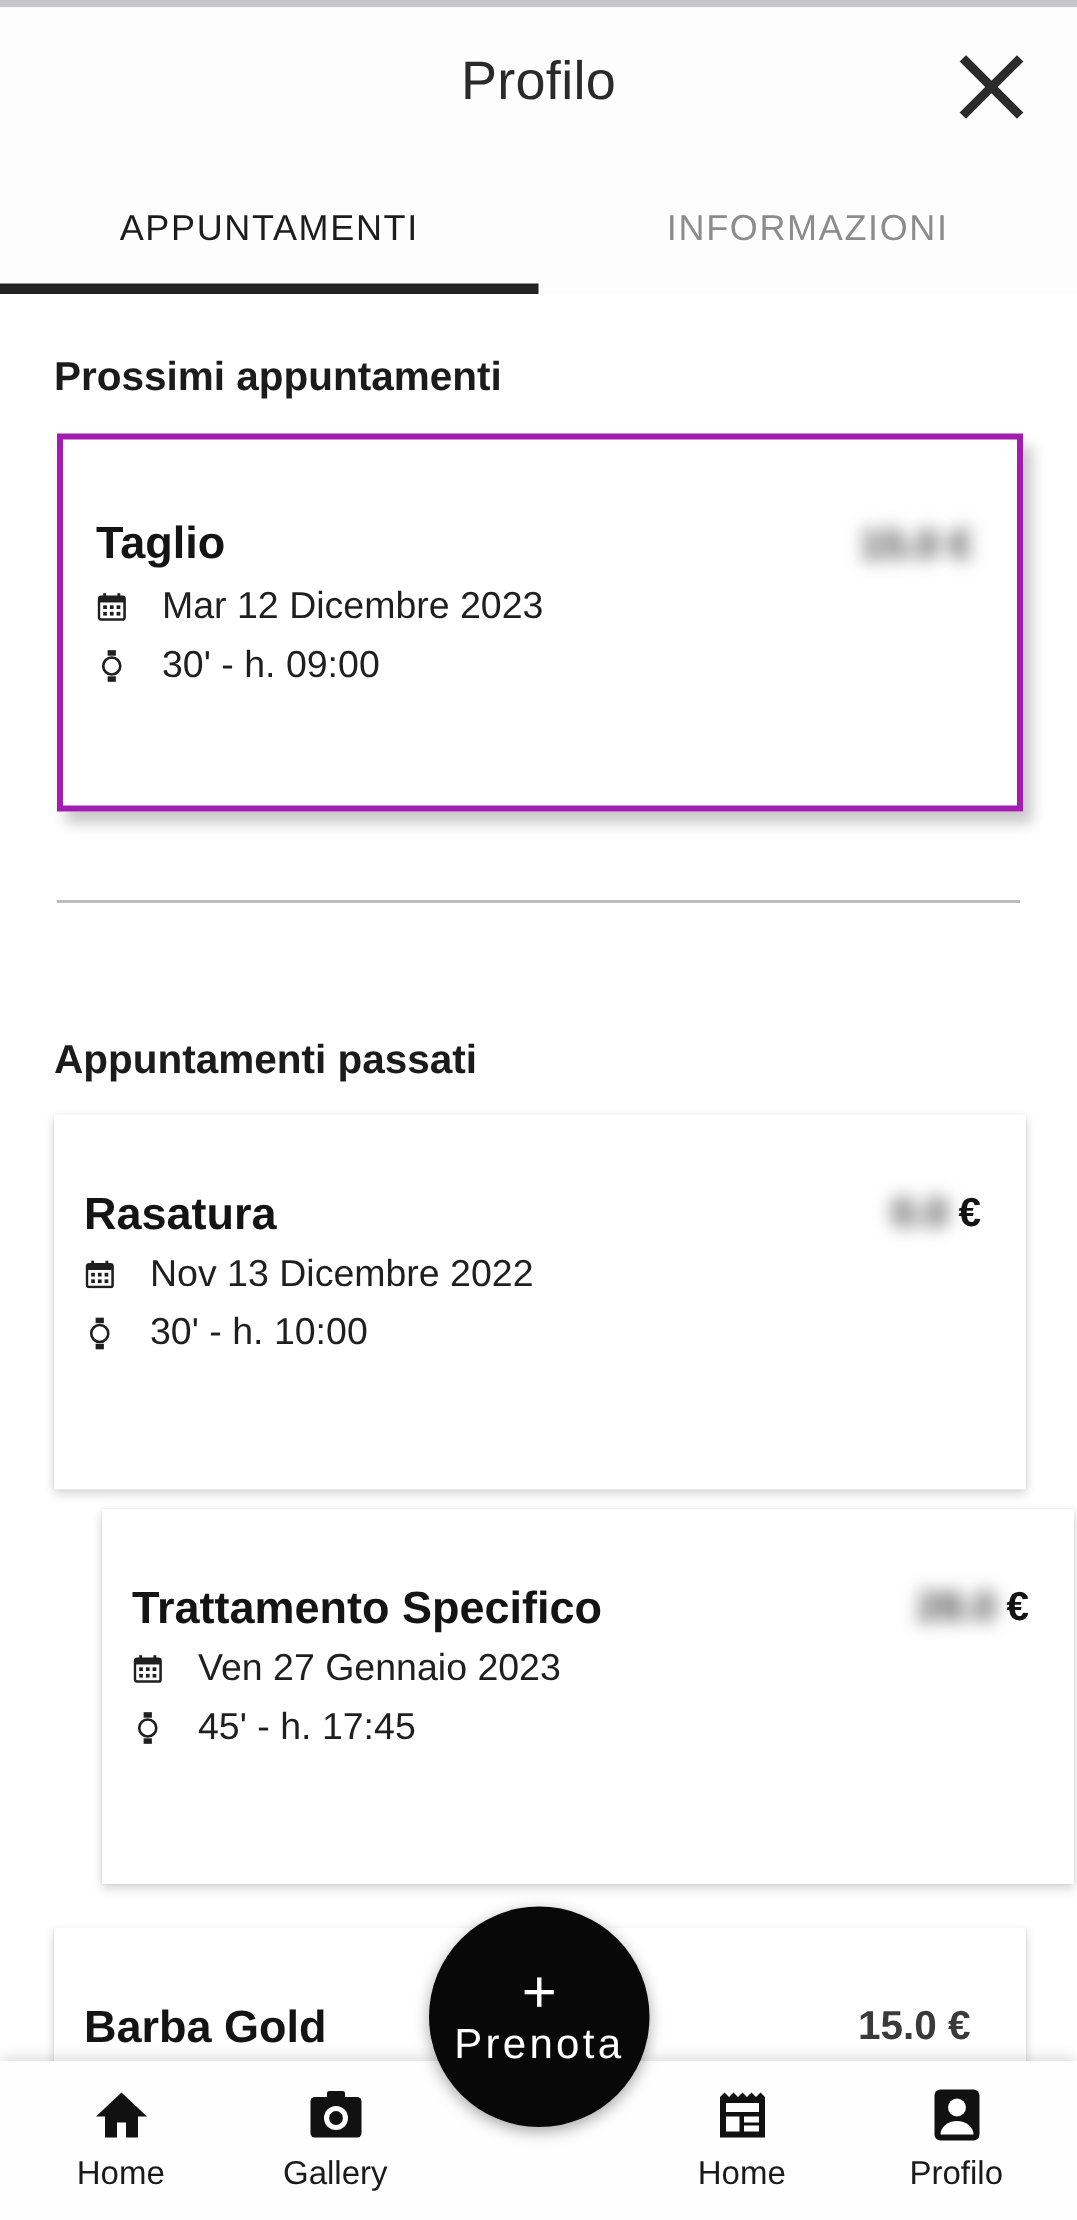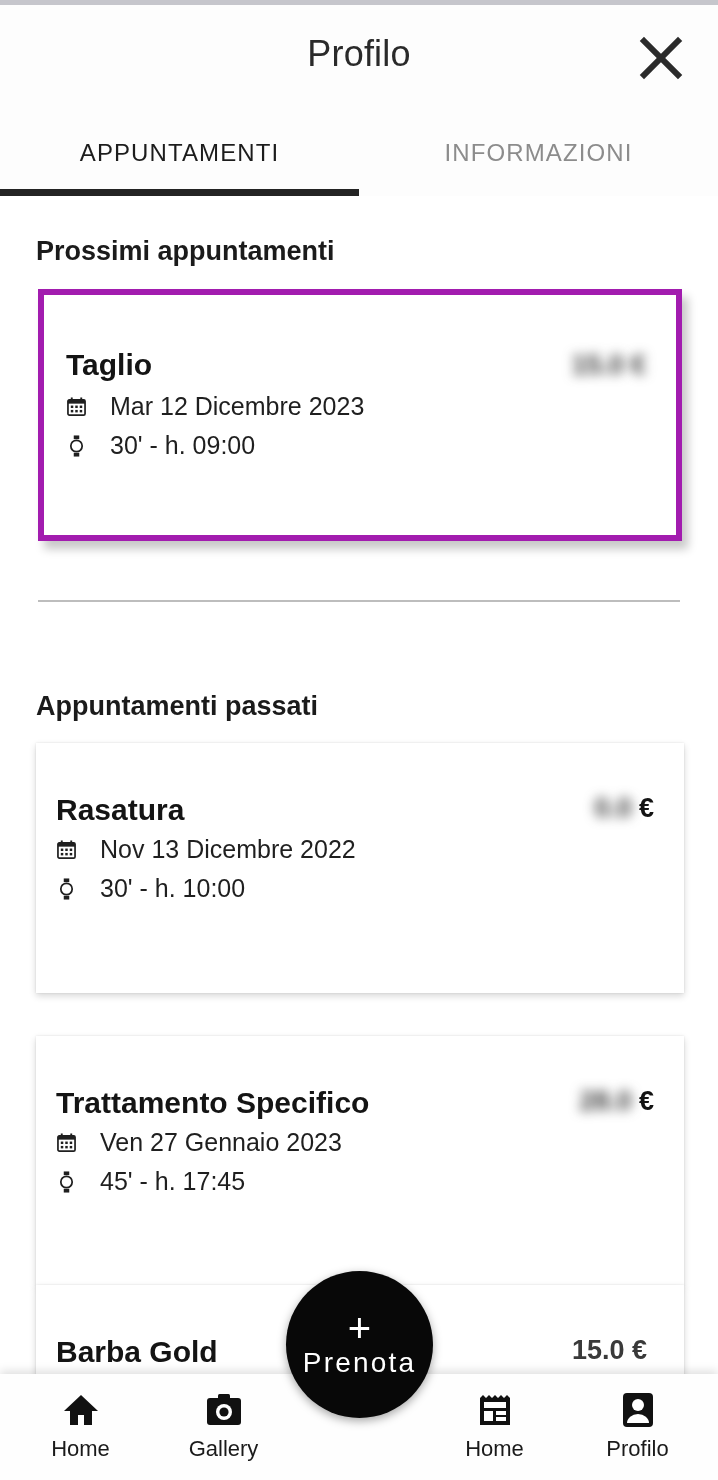--- a/index.html
+++ b/index.html
@@ -138,31 +138,31 @@
   .card {
     position: absolute;
     background: #ffffff;
     box-sizing: border-box;
   }
   .card.upcoming {
     left: 38px;
     top: 93px;
     width: 644px;
     height: 252px;
-    border: 6px solid #a21caf;
+    border: 4px solid #a21caf;
     box-shadow: 6px 8px 9px rgba(0,0,0,0.22);
   }
   .card.past {
     left: 36px;
     width: 648px;
     border: none;
     box-shadow: 0 3px 7px rgba(0,0,0,0.16), 0 0 2px rgba(0,0,0,0.10);
   }
   .card.past-1 { top: 547px;  height: 250px; }
-  .card.past-2 { top: 840px;  height: 250px; }
+  .card.past-2 { top: 810px;  height: 250px; margin-left: 32px; }
   .card.past-3 { top: 1089px; height: 250px; }
 
   .card-inner {
     position: relative;
     width: 100%;
     height: 100%;
   }
   .svc-name {
     position: absolute;
     left: 20px;

